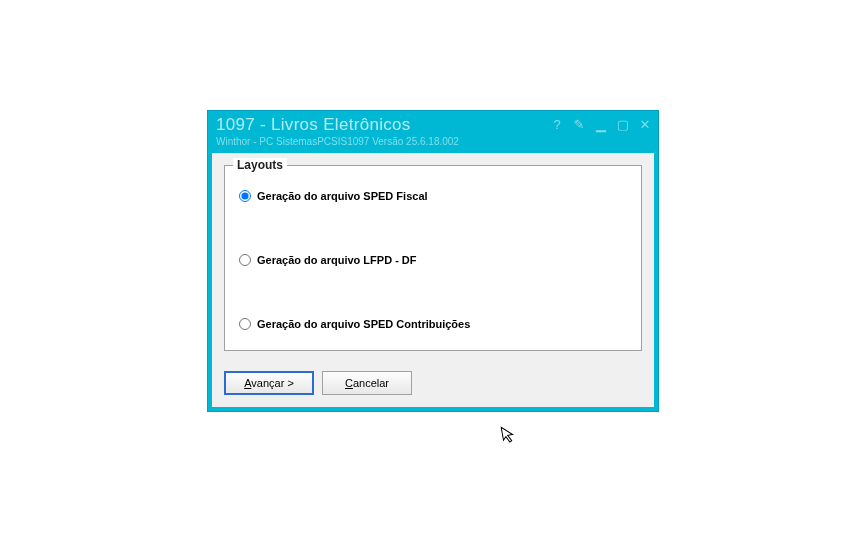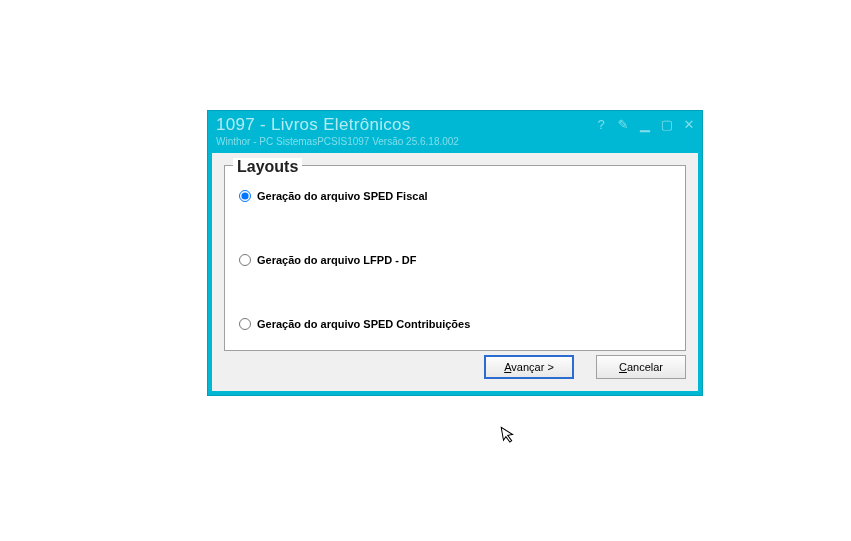--- a/index.html
+++ b/index.html
@@ -12,21 +12,21 @@
       font-size: 11px;
       background: #fff;
       width: 851px;
       height: 541px;
       position: relative;
     }
     .window {
       position: absolute;
       left: 207px;
       top: 110px;
-      width: 496px;
+      width: 452px;
       background: #00b8d4;
       border: 1px solid #00a0b8;
     }
     .titlebar {
       height: 42px;
       padding: 4px 8px 2px 8px;
       color: #e0f7fa;
       position: relative;
     }
     .titlebar-title {
@@ -68,21 +68,21 @@
       padding: 14px 14px 20px 14px;
       position: relative;
     }
     .groupbox-legend {
       position: absolute;
       top: -8px;
       left: 8px;
       background: #fff;
       padding: 0 4px;
       font-weight: bold;
-      font-size: 16px;
+      font-size: 12px;
       color: #222;
     }
     .radio-row {
       display: flex;
       align-items: center;
       gap: 6px;
       margin-top: 16px;
     }
     .radio-row.first {
       margin-top: 10px;
@@ -96,23 +96,22 @@
       font-weight: bold;
       font-size: 11px;
       color: #000;
       cursor: pointer;
     }
     .spacer {
       height: 36px;
     }
     .buttons {
       display: flex;
-      justify-content: flex-end;
-      gap: 22px;
-      margin-top: 4px;
+      gap: 8px;
+      margin-top: 20px;
     }
     .btn {
       min-width: 90px;
       height: 24px;
       background: linear-gradient(#fdfdfd, #e8e8e8);
       border: 1px solid #a0a0a0;
       font-family: inherit;
       font-size: 11px;
       cursor: pointer;
       padding: 0 10px;

